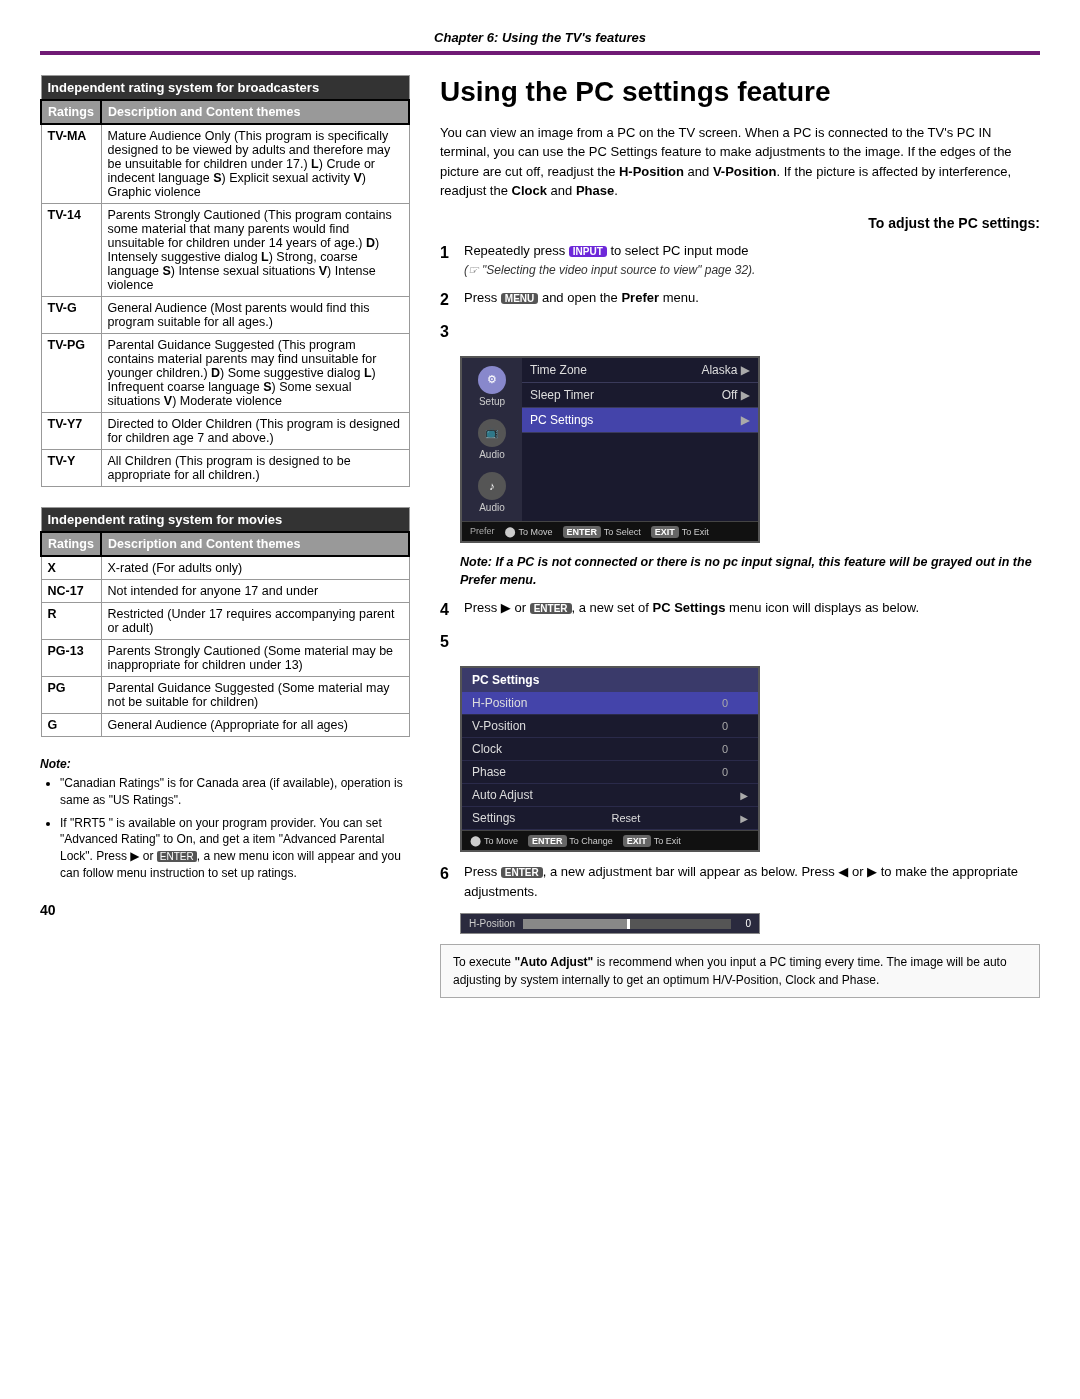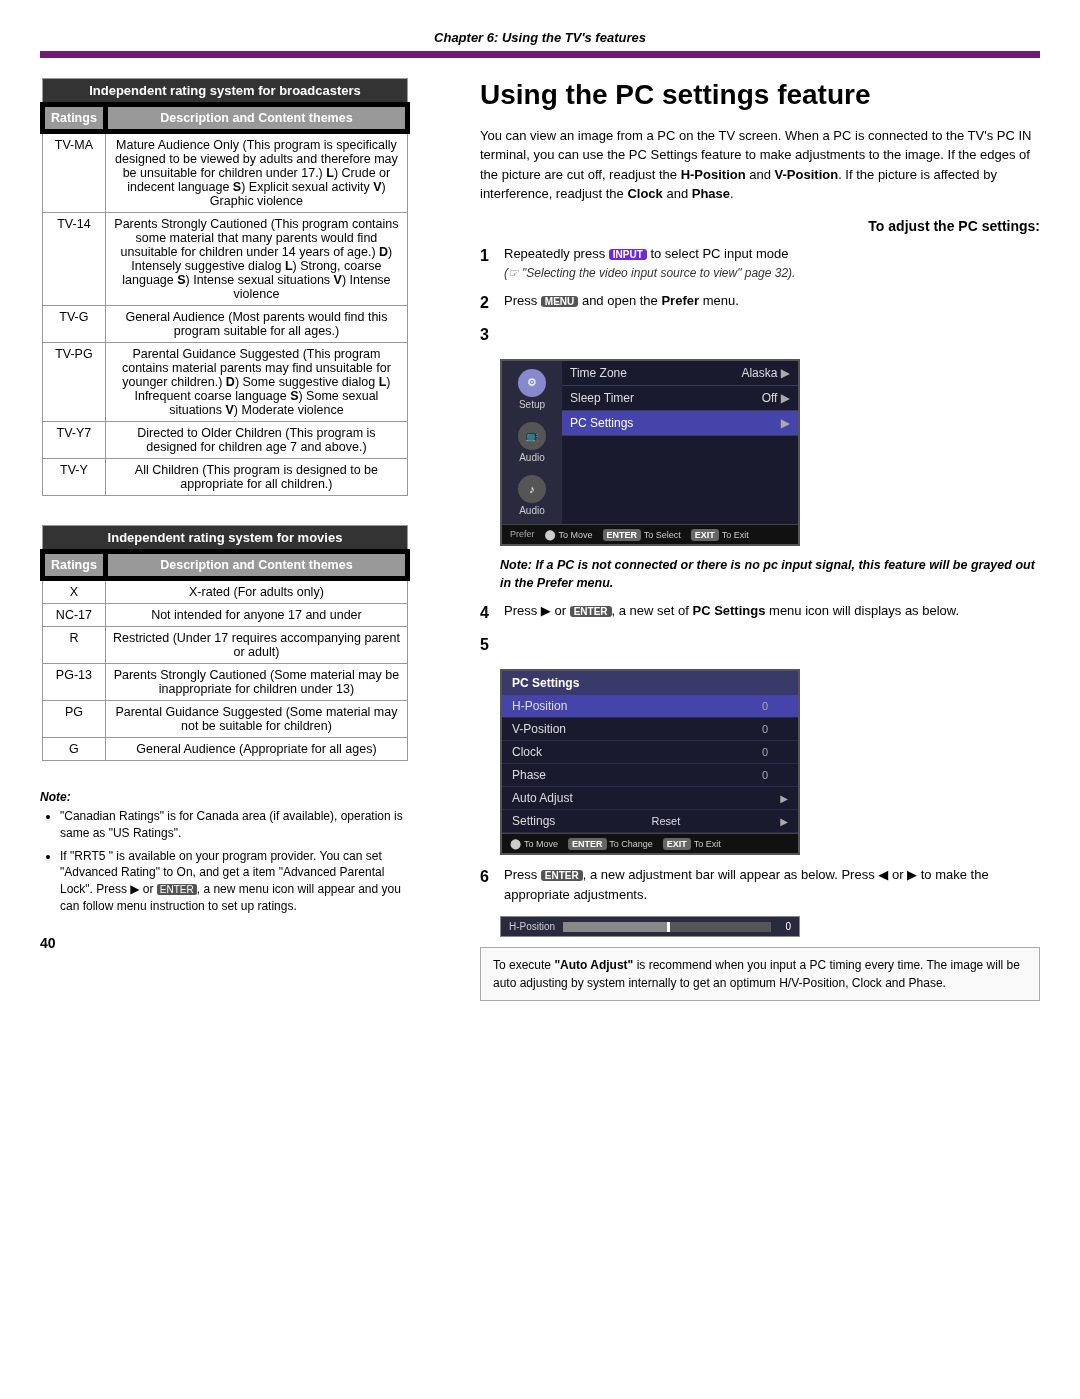--- a/index.html
+++ b/index.html
@@ -11,65 +11,63 @@
       width: 1080px;
       min-height: 1399px;
       padding: 30px 40px;
     }
     .page-header {
       text-align: center;
       font-style: italic;
       font-weight: bold;
       font-size: 13px;
       margin-bottom: 20px;
-      border-bottom: 7px solid #701a75;
+      border-bottom: 4px solid #701a75;
       padding-bottom: 6px;
     }
     .two-col {
       display: flex;
       gap: 30px;
     }
     .left-col {
       width: 370px;
       flex-shrink: 0;
     }
     .right-col {
       flex: 1;
-      margin-left: 40px;
     }
 
     
     .rating-table {
       width: 100%;
       border-collapse: collapse;
-      margin-bottom: 29px;
+      margin-bottom: 20px;
       font-size: 12.5px;
-      text-align: center;
     }
     .rating-table .table-title {
       background: #333;
       color: #fff;
       font-weight: bold;
       padding: 4px 6px;
       font-size: 13px;
     }
     .rating-table .col-header {
       background: #999;
       color: #fff;
       font-weight: bold;
       padding: 4px 6px;
-      border: 5px solid #000000;
+      border: 2px solid #000000;
     }
     .rating-table td {
       border: 1px solid #999;
       padding: 4px 6px;
       vertical-align: top;
     }
     .rating-table .rating-cell {
-      font-weight: normal;
+      font-weight: bold;
       white-space: nowrap;
       width: 60px;
     }
 
     
     .note-section {
       margin-top: 10px;
       font-size: 12px;
     }
     .note-section .note-title {

